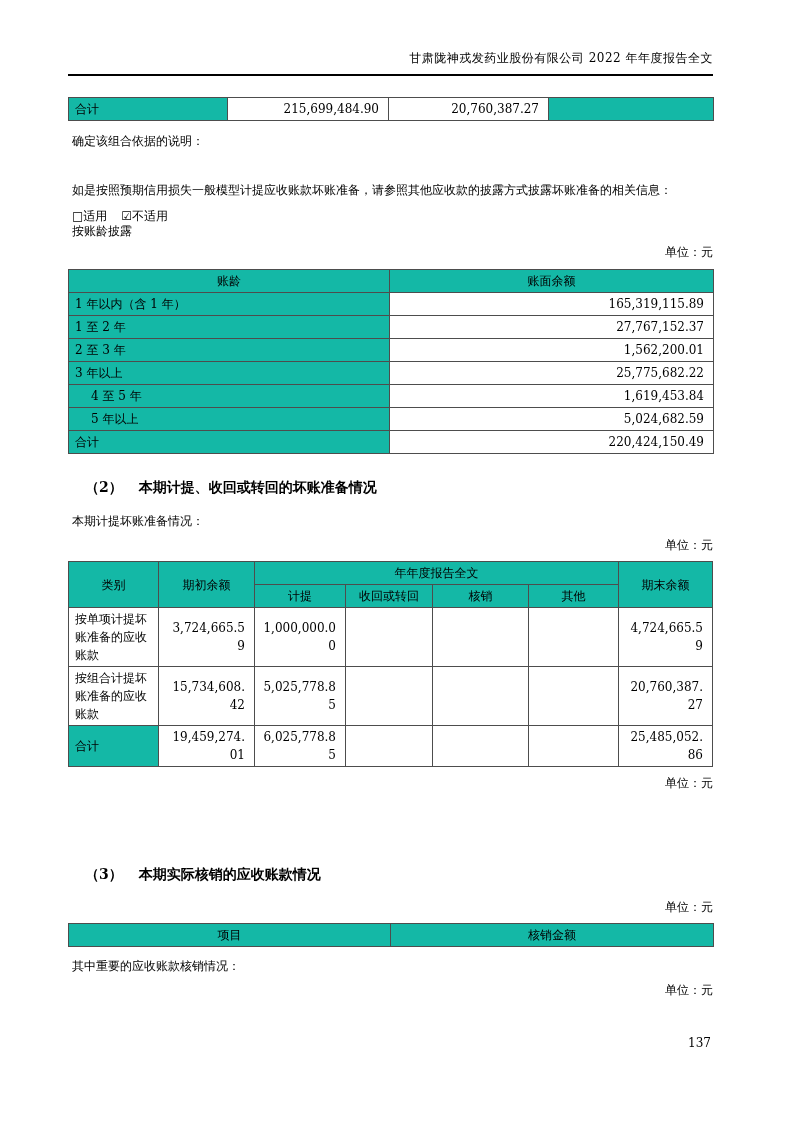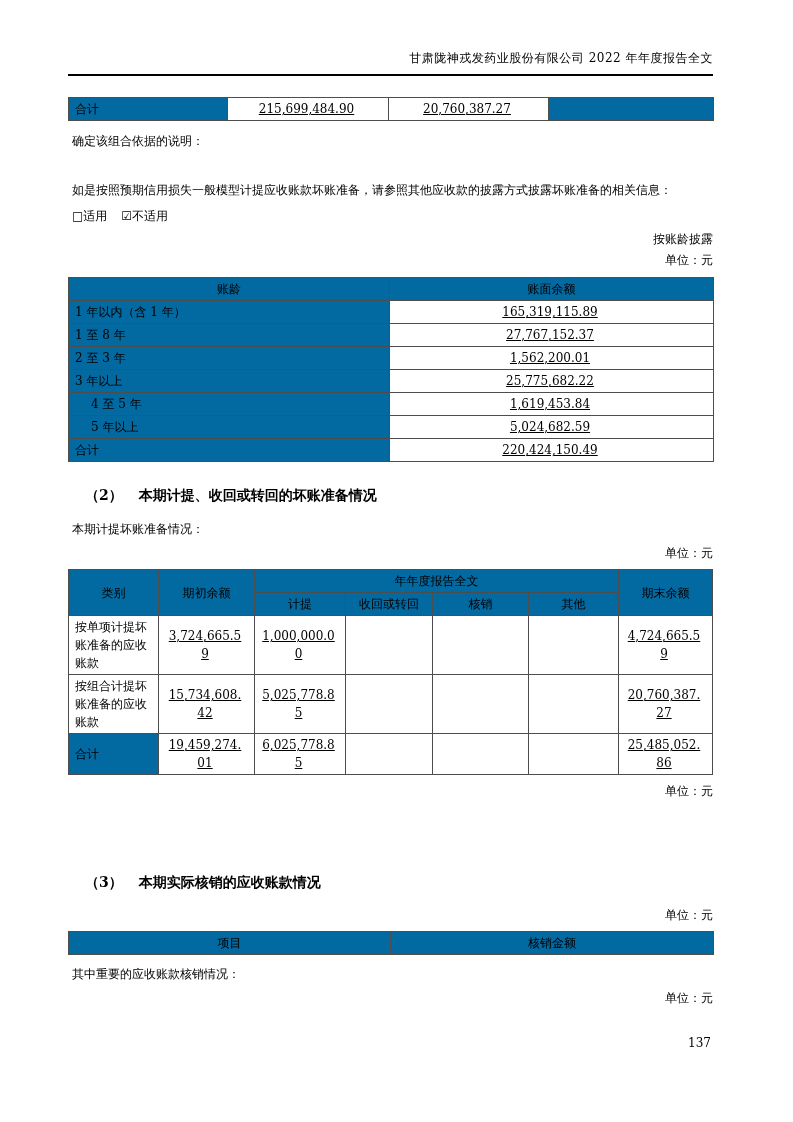--- a/index.html
+++ b/index.html
@@ -14,36 +14,36 @@
     padding: 0 80px 0 68px;
     overflow: hidden;
   }
   .doc-header { padding-top: 50px; text-align: right; font-size: 12px; letter-spacing: 0.5px; }
   .header-rule { margin-top: 7px; border-bottom: 2px solid #000; }
 
   table { border-collapse: collapse; table-layout: fixed; width: 100%; }
   td, th { border: 1px solid #4d4d4d; padding: 2px 6px; font-weight: normal;
            font-size: 12px; line-height: 18px; vertical-align: middle;
            overflow: hidden; }
-  .gray { background: #0369a1; }
-  .num  { text-align: center; word-break: break-all; padding-right: 9px; text-decoration: underline; }
+  .gray { background: #14b8a6; }
+  .num  { text-align: right; word-break: break-all; padding-right: 9px; }
   .ctr  { text-align: center; }
   .lbl  { text-align: left; }
   .indent td.lbl { padding-left: 22px; }
 
   .para { margin: 0; padding-left: 4px; line-height: 15px; }
   .unit-row { margin: 0; text-align: right; line-height: 15px; }
   .sec-heading { margin: 0; padding-left: 17px; font-size: 14px; font-weight: bold; line-height: 18px; }
   .sec-heading .hnum { margin-right: 16px; }
 
   .mt-sum   { margin-top: 21px; }
   .mt-basis { margin-top: 13px; }
   .mt-ecl   { margin-top: 34px; }
   .mt-apply { margin-top: 11px; }
-  .mt-aging { margin-top: 8px; text-align: right; }
+  .mt-aging { margin-top: 0; }
   .mt-unitA { margin-top: 6px; }
   .mt-tblA  { margin-top: 9px; }
   .mt-h2    { margin-top: 24px; }
   .mt-intro { margin-top: 18px; }
   .mt-unitB { margin-top: 9px; }
   .mt-tblB  { margin-top: 8px; }
   .mt-note  { margin-top: 11px; }
   .mt-h3    { margin-top: 74px; }
   .mt-unitC { margin-top: 17px; }
   .mt-noteC { margin-top: 12px; }
@@ -97,21 +97,21 @@
     <tbody>
         <tr>
       <td class="gray ctr">账龄</td>
       <td class="gray ctr">账面余额</td>
     </tr>
     <tr>
       <td class="gray lbl">1 年以内（含 1 年）</td>
       <td class="num">165,319,115.89</td>
     </tr>
     <tr>
-      <td class="gray lbl">1 至 8 年</td>
+      <td class="gray lbl">1 至 2 年</td>
       <td class="num">27,767,152.37</td>
     </tr>
     <tr>
       <td class="gray lbl">2 至 3 年</td>
       <td class="num">1,562,200.01</td>
     </tr>
     <tr>
       <td class="gray lbl">3 年以上</td>
       <td class="num">25,775,682.22</td>
     </tr>

